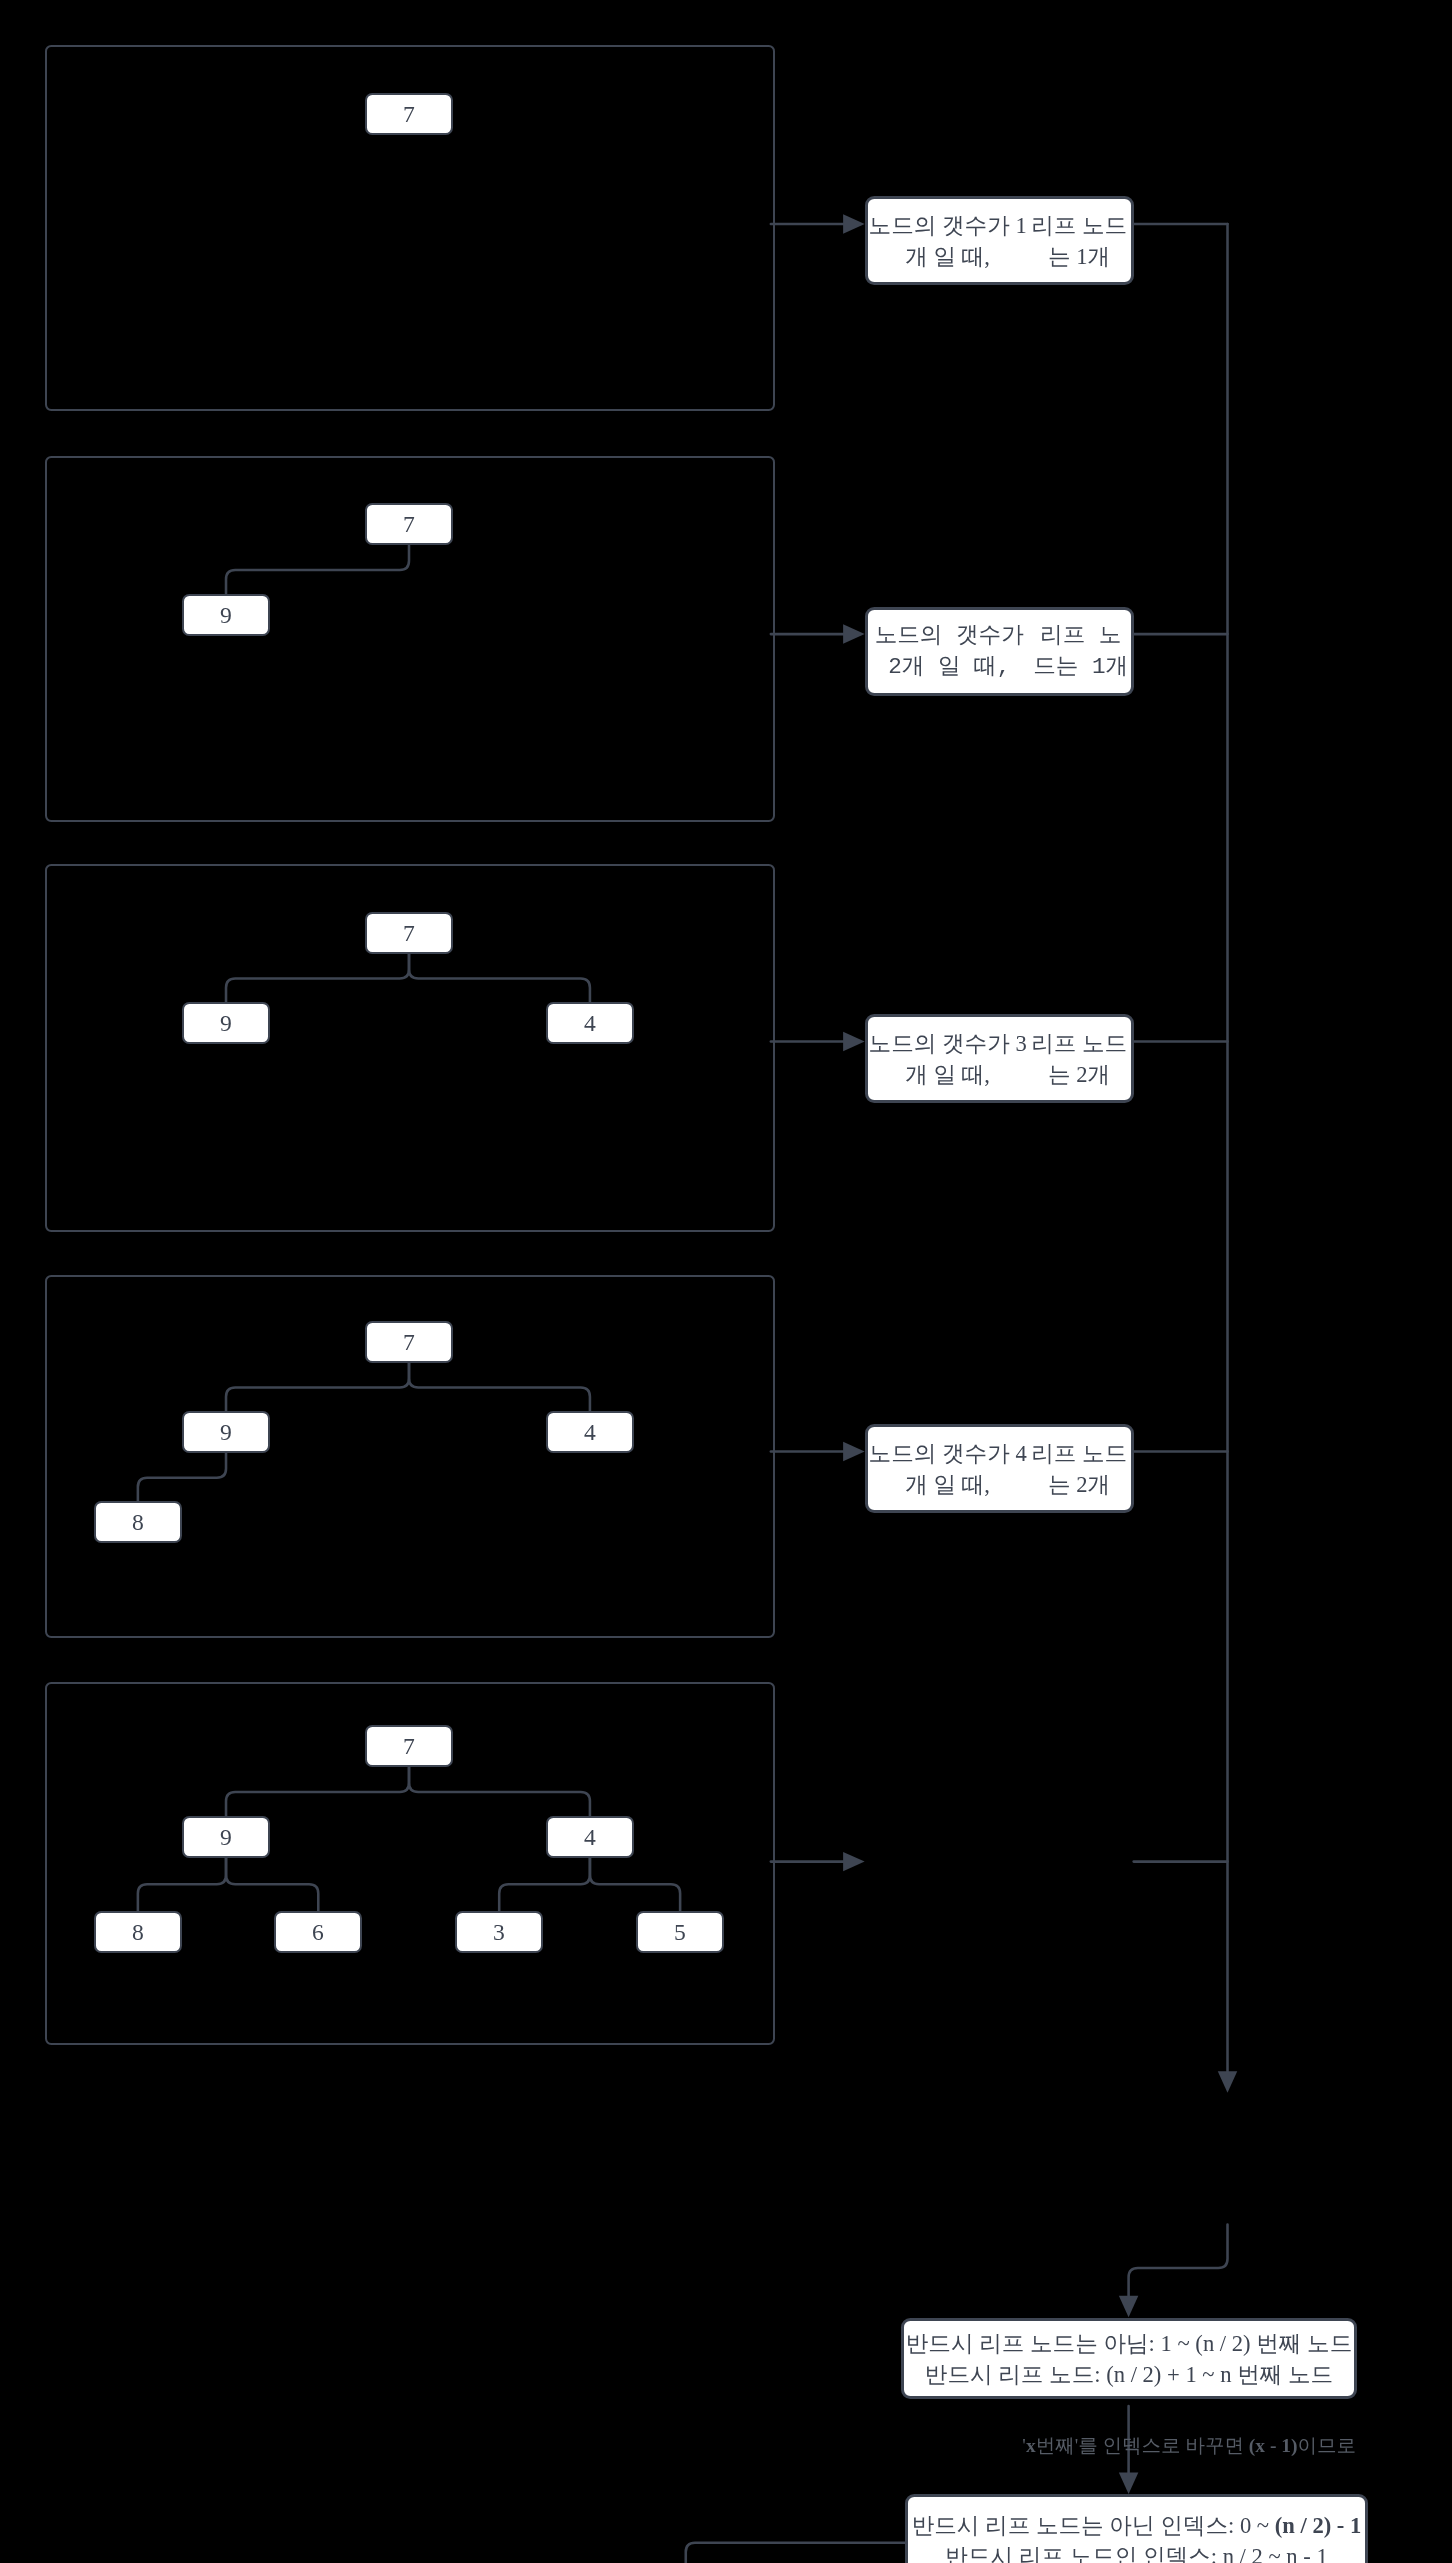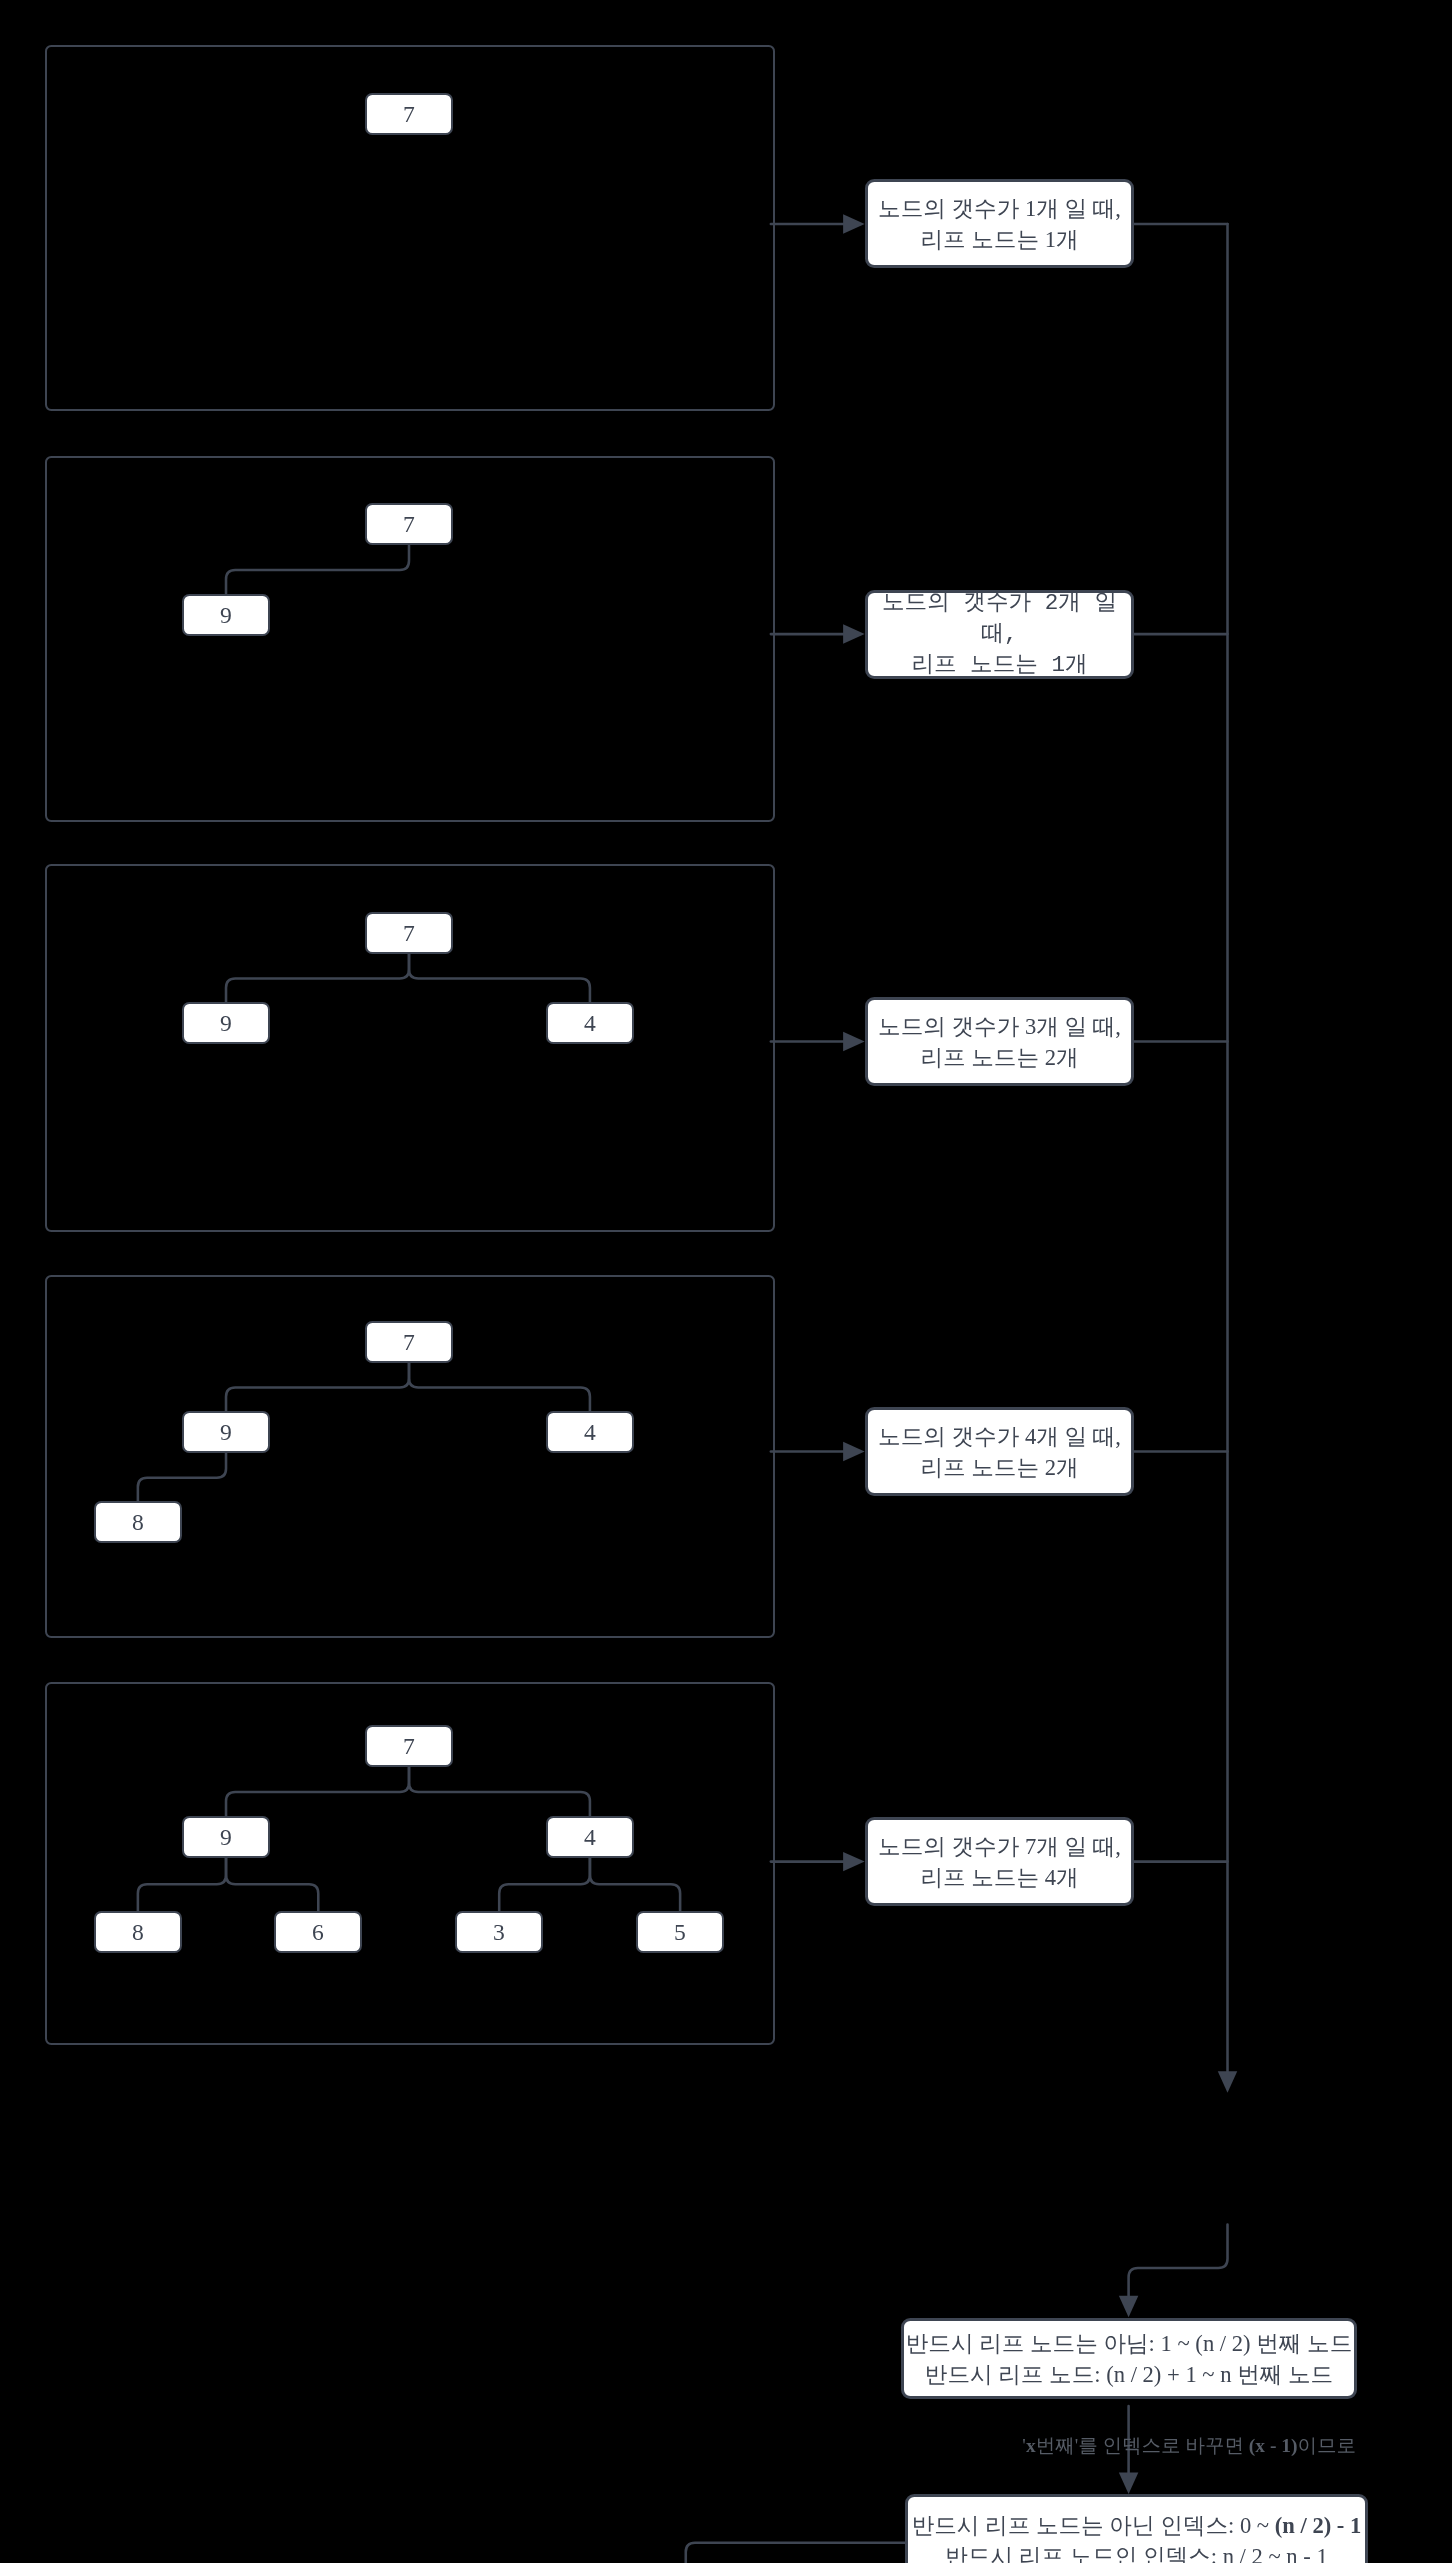--- a/index.html
+++ b/index.html
@@ -22,22 +22,22 @@
   #connector-layer{position:absolute;left:0;top:0;z-index:2;}
   .node{
     position:absolute;width:88px;height:42px;background:var(--fill);
     border:2.6px solid var(--stroke);border-radius:7.2px;box-sizing:border-box;
     display:flex;align-items:center;justify-content:center;
     font-size:23.6px;color:var(--text);z-index:3;
   }
   .label-box{
     position:absolute;left:865px;width:269px;height:89px;background:var(--fill);
     border:3.1px solid var(--stroke);border-radius:9.2px;box-sizing:border-box;
-    display:flex;flex-direction:column;align-items:center;justify-content:center;
-    text-align:center;font-size:22.6px;line-height:31px;color:var(--text);z-index:3;
+    display:flex;flex-direction:row;align-items:center;justify-content:center;
+    text-align:center;font-size:22.6px;line-height:31px;color:var(--text);z-index:3;margin-top:17px;
   }
   .flow-box{
     position:absolute;background:var(--fill);
     border:3.1px solid var(--stroke);border-radius:9.2px;box-sizing:border-box;
     display:flex;flex-direction:column;align-items:center;justify-content:center;
     text-align:center;font-size:22.6px;line-height:31px;color:var(--text);z-index:3;
   }
   .caption{
     position:absolute;color:var(--caption);font-size:19.5px;line-height:29px;
     text-align:right;z-index:5;
@@ -131,24 +131,20 @@
     <div>리프 노드는 1개</div>
   </div>
   <div class="label-box" style="top:997px;">
     <div>노드의 갯수가 3개 일 때,</div>
     <div>리프 노드는 2개</div>
   </div>
   <div class="label-box" style="top:1407px;">
     <div>노드의 갯수가 4개 일 때,</div>
     <div>리프 노드는 2개</div>
   </div>
-  <div class="label-box" style="top:1817px;">
-    <div>노드의 갯수가 7개 일 때,</div>
-    <div>리프 노드는 4개</div>
-  </div>
 
 
   <div class="flow-box" style="left:901px;top:2318px;width:456px;height:81px;">
     <div>반드시 리프 노드는 아님: 1 ~ (n / 2) 번째 노드</div>
     <div>반드시 리프 노드: (n / 2) + 1 ~ n 번째 노드</div>
   </div>
 
   <div class="caption" style="left:895px;top:2431px;width:461px;">'<b>x</b>번째'를 인덱스로 바꾸면 <b>(x - 1)</b>이므로</div>
 
   <div class="flow-box" style="left:905px;top:2494px;width:463px;height:93px;">

